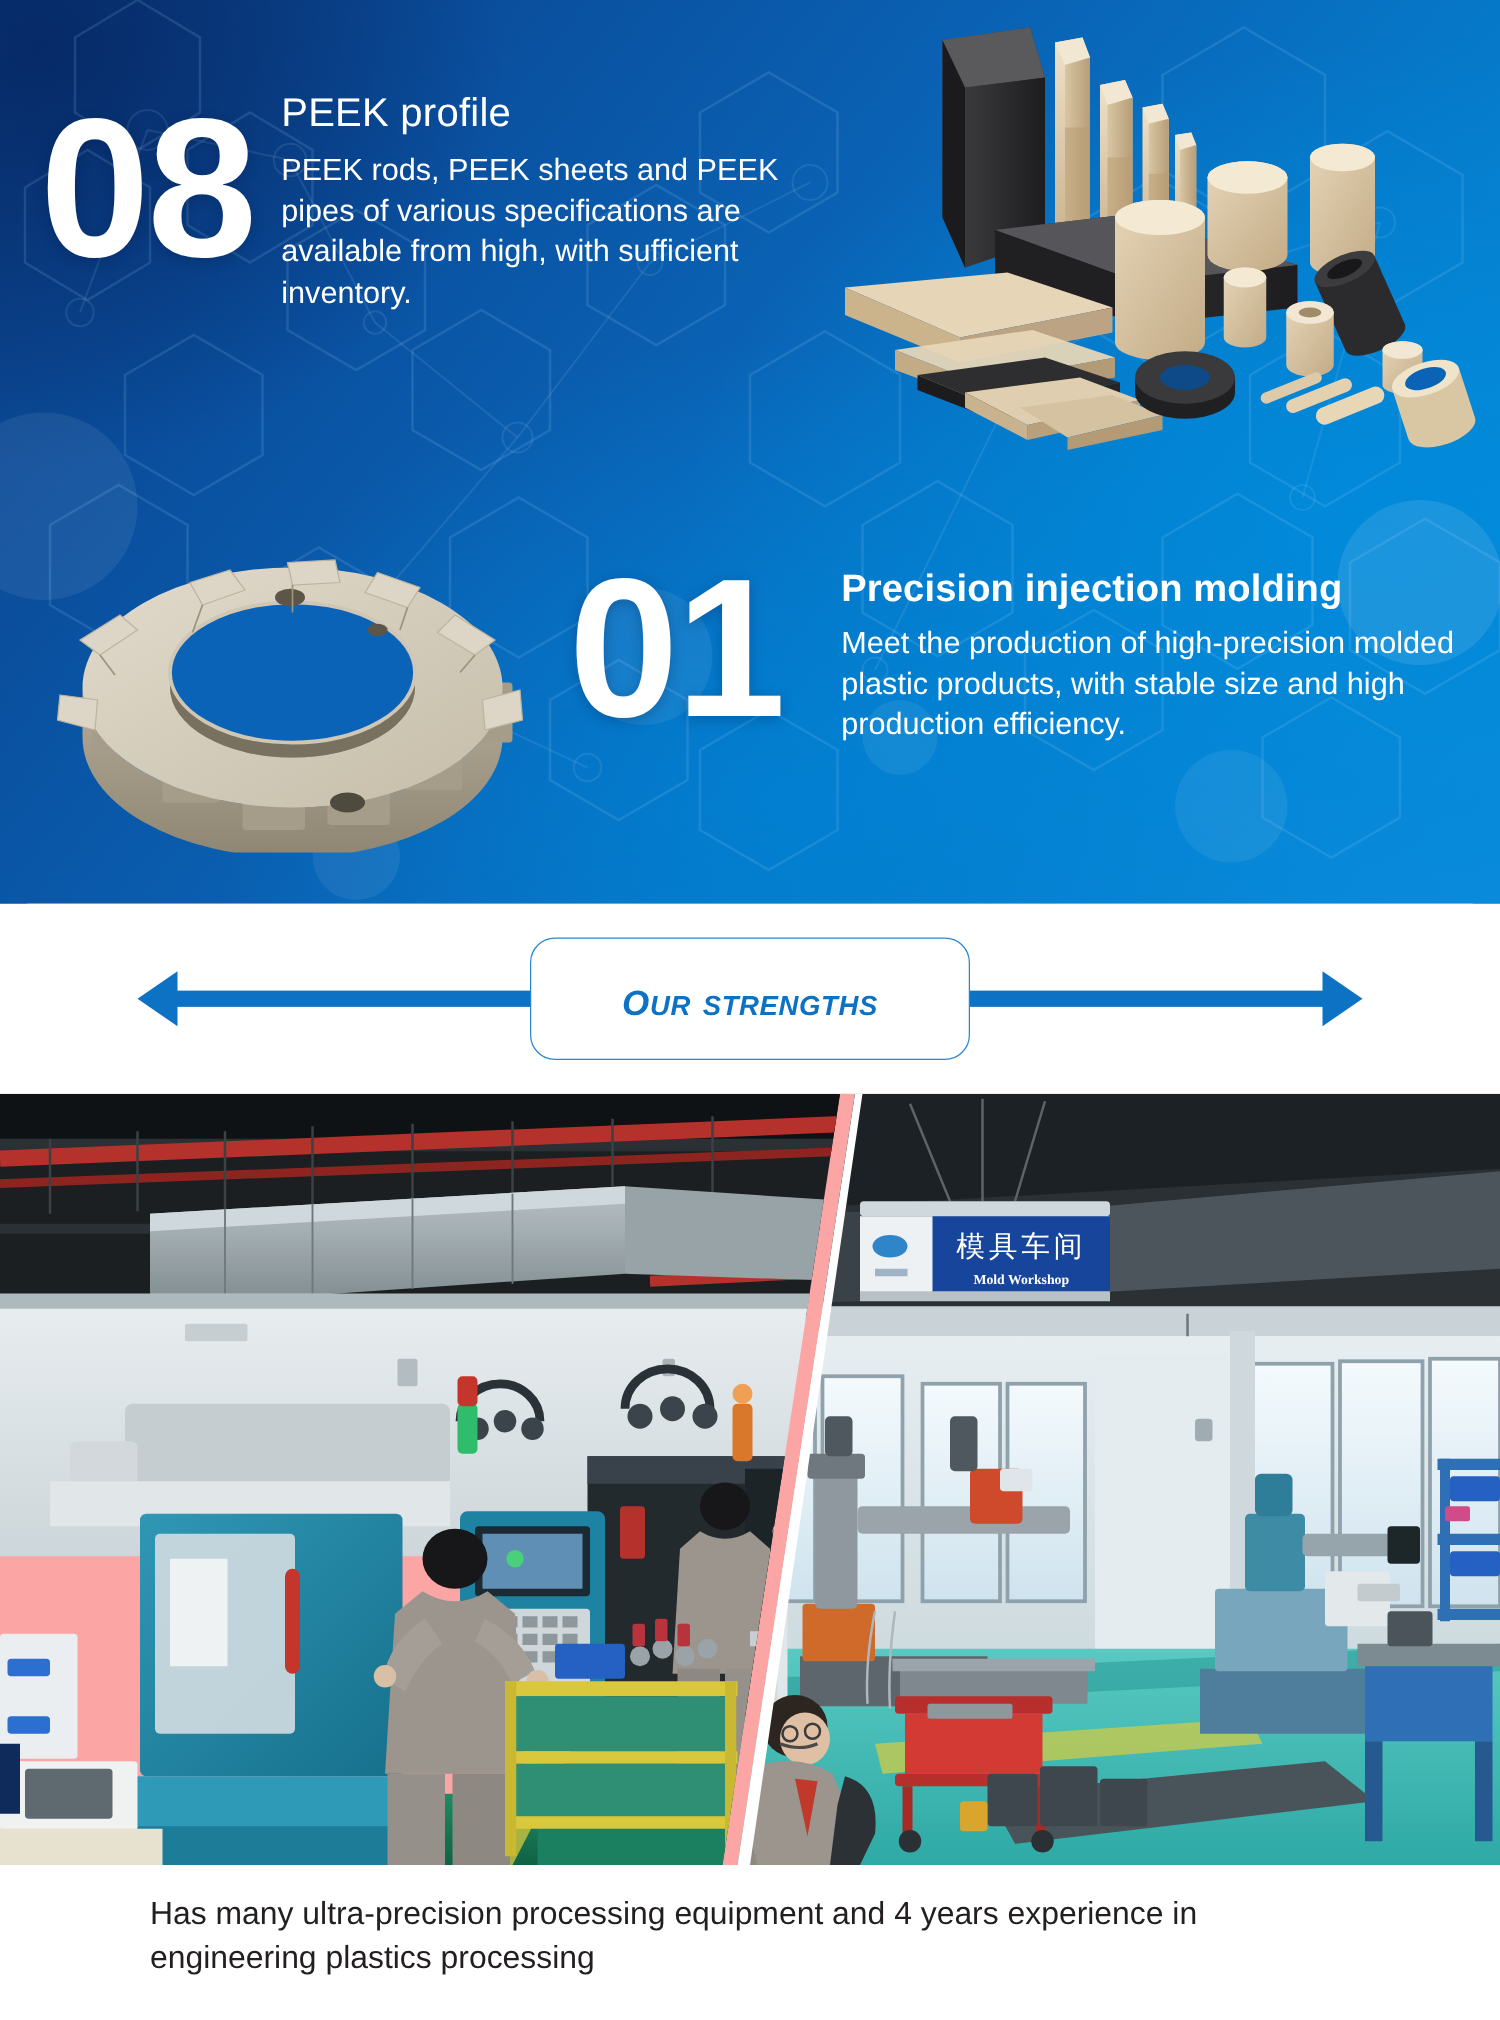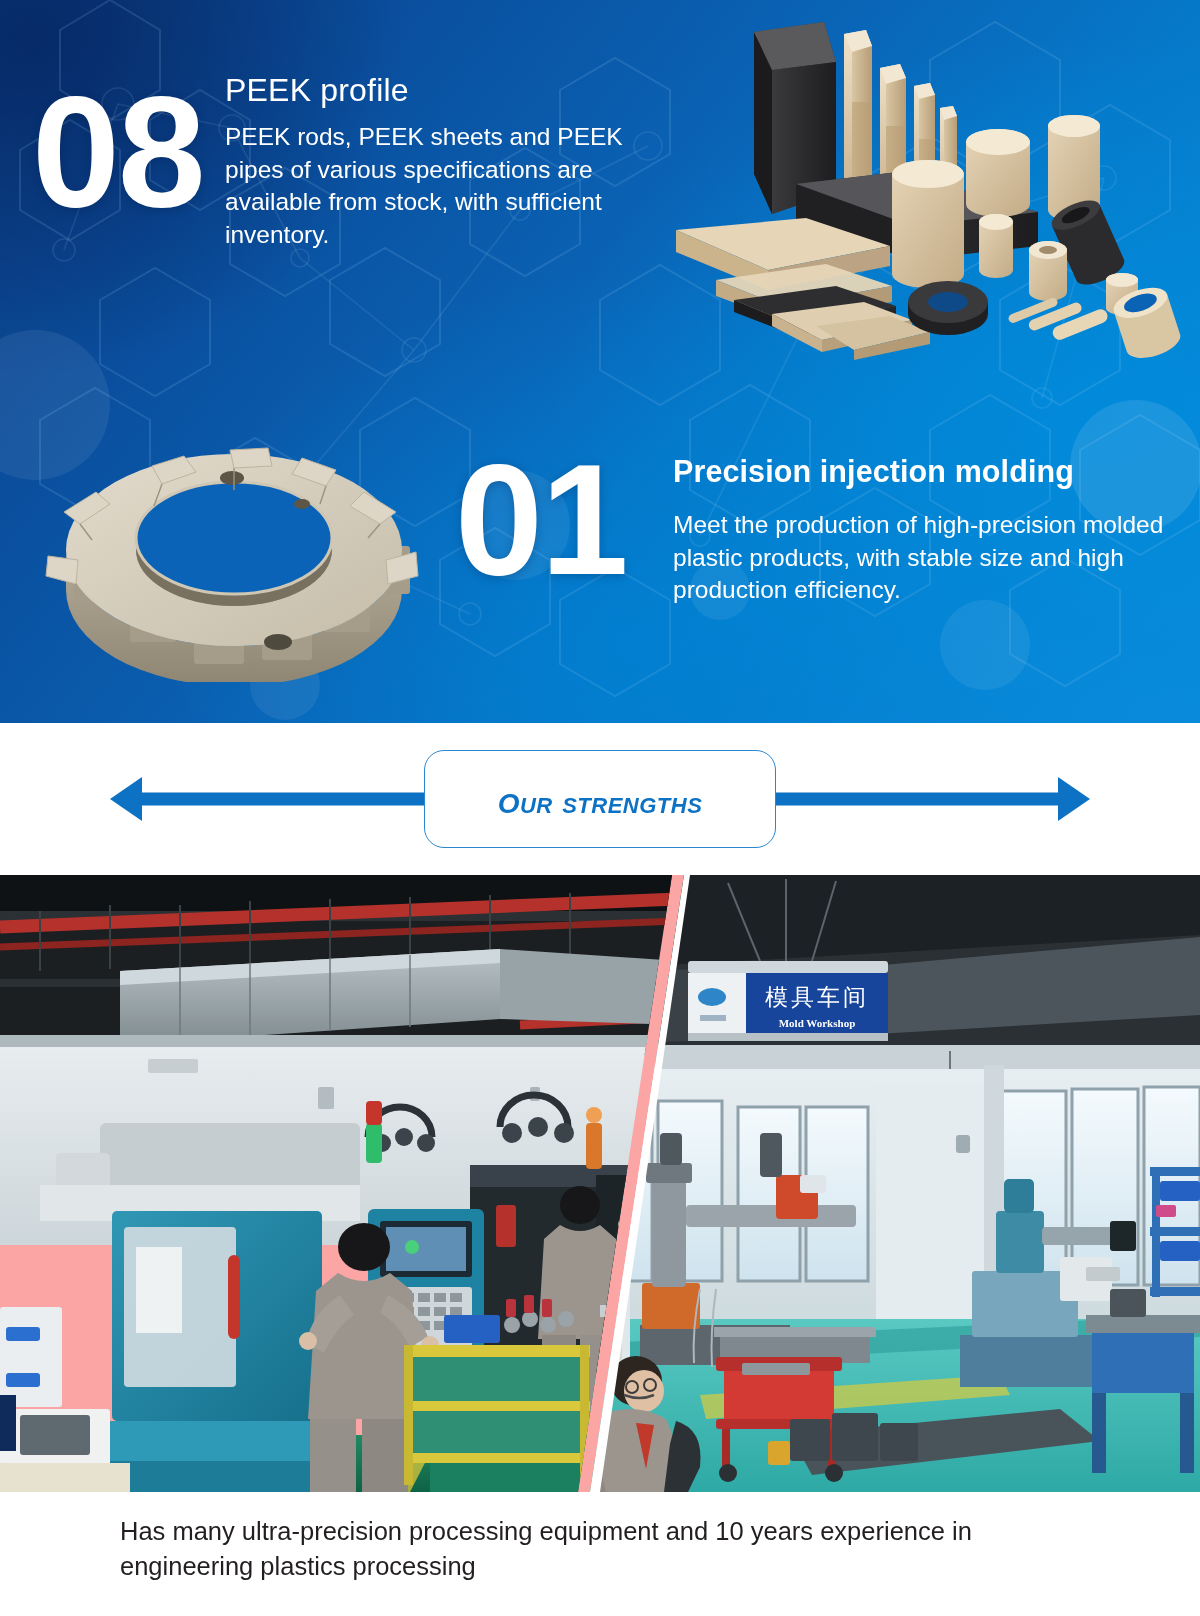--- a/index.html
+++ b/index.html
@@ -54,21 +54,21 @@
     color:#fff; font-size:32px; font-weight:normal; letter-spacing:.2px;
     margin-bottom:12px; white-space:nowrap;
   }
   .t-body{ color:#fff; font-size:24.5px; line-height:1.33; }
 
   .blk04{ left:455px; top:430px; width:720px; }
   .num04{ position:absolute; left:0; top:18px; font-size:158px; }
   .txt04{ position:absolute; left:218px; top:0; width:500px; }
   .t-title04{
     color:#fff; font-size:30.5px; font-weight:bold; letter-spacing:.1px;
-    margin-top:24px; margin-bottom:20px; white-space:nowrap;
+    margin-top:24px; margin-bottom:10px; white-space:nowrap;
   }
 
   
   .strength-band{
     position:relative; width:1200px; height:152px; background:#fff;border-radius:23px;
   }
   .arrow-row{
     position:absolute; left:0; top:0; width:1200px; height:152px;
   }
   .arrow-line{
@@ -358,21 +358,21 @@
       <path d="M292 86 L286 104"></path>
         <path d="M346 124 L334 138"></path>
       <path d="M46 124 L58 140"></path>
     </g>
   </svg>
 
   <div class="blk blk03">
     <div class="bignum num03">08</div>
     <div class="txt03">
       <div class="t-title">PEEK profile</div>
-      <div class="t-body">PEEK rods, PEEK sheets and PEEK pipes of various specifications are available from stock, with sufficient inventory.</div>
+      <div class="t-body">PEEK rods, PEEK sheets and PEEK pipes of various specifications are available from high, with sufficient inventory.</div>
     </div>
   </div>
 
   <div class="blk blk04">
     <div class="bignum num04">01</div>
     <div class="txt04">
       <div class="t-title04">Precision injection molding</div>
       <div class="t-body">Meet the production of high-precision molded plastic products, with stable size and high production efficiency.</div>
     </div>
   </div>
@@ -714,14 +714,14 @@
       </g>
 
       <path d="M676 546 q28 8 24 46 l-12 25 -24 0 6 -48 Z" fill="#2b3135"></path>
 
       <polygon points="660,0 690,0 600,617 570,617" fill="#ffffff"></polygon>
     </svg>
   </div>
 </section>
 
 <section class="caption">
-  <p>Has many ultra-precision processing equipment and 10 years experience in engineering plastics processing</p>
+  <p>Has many ultra-precision processing equipment and 4 years experience in engineering plastics processing</p>
 </section>
 
 </body></html>

